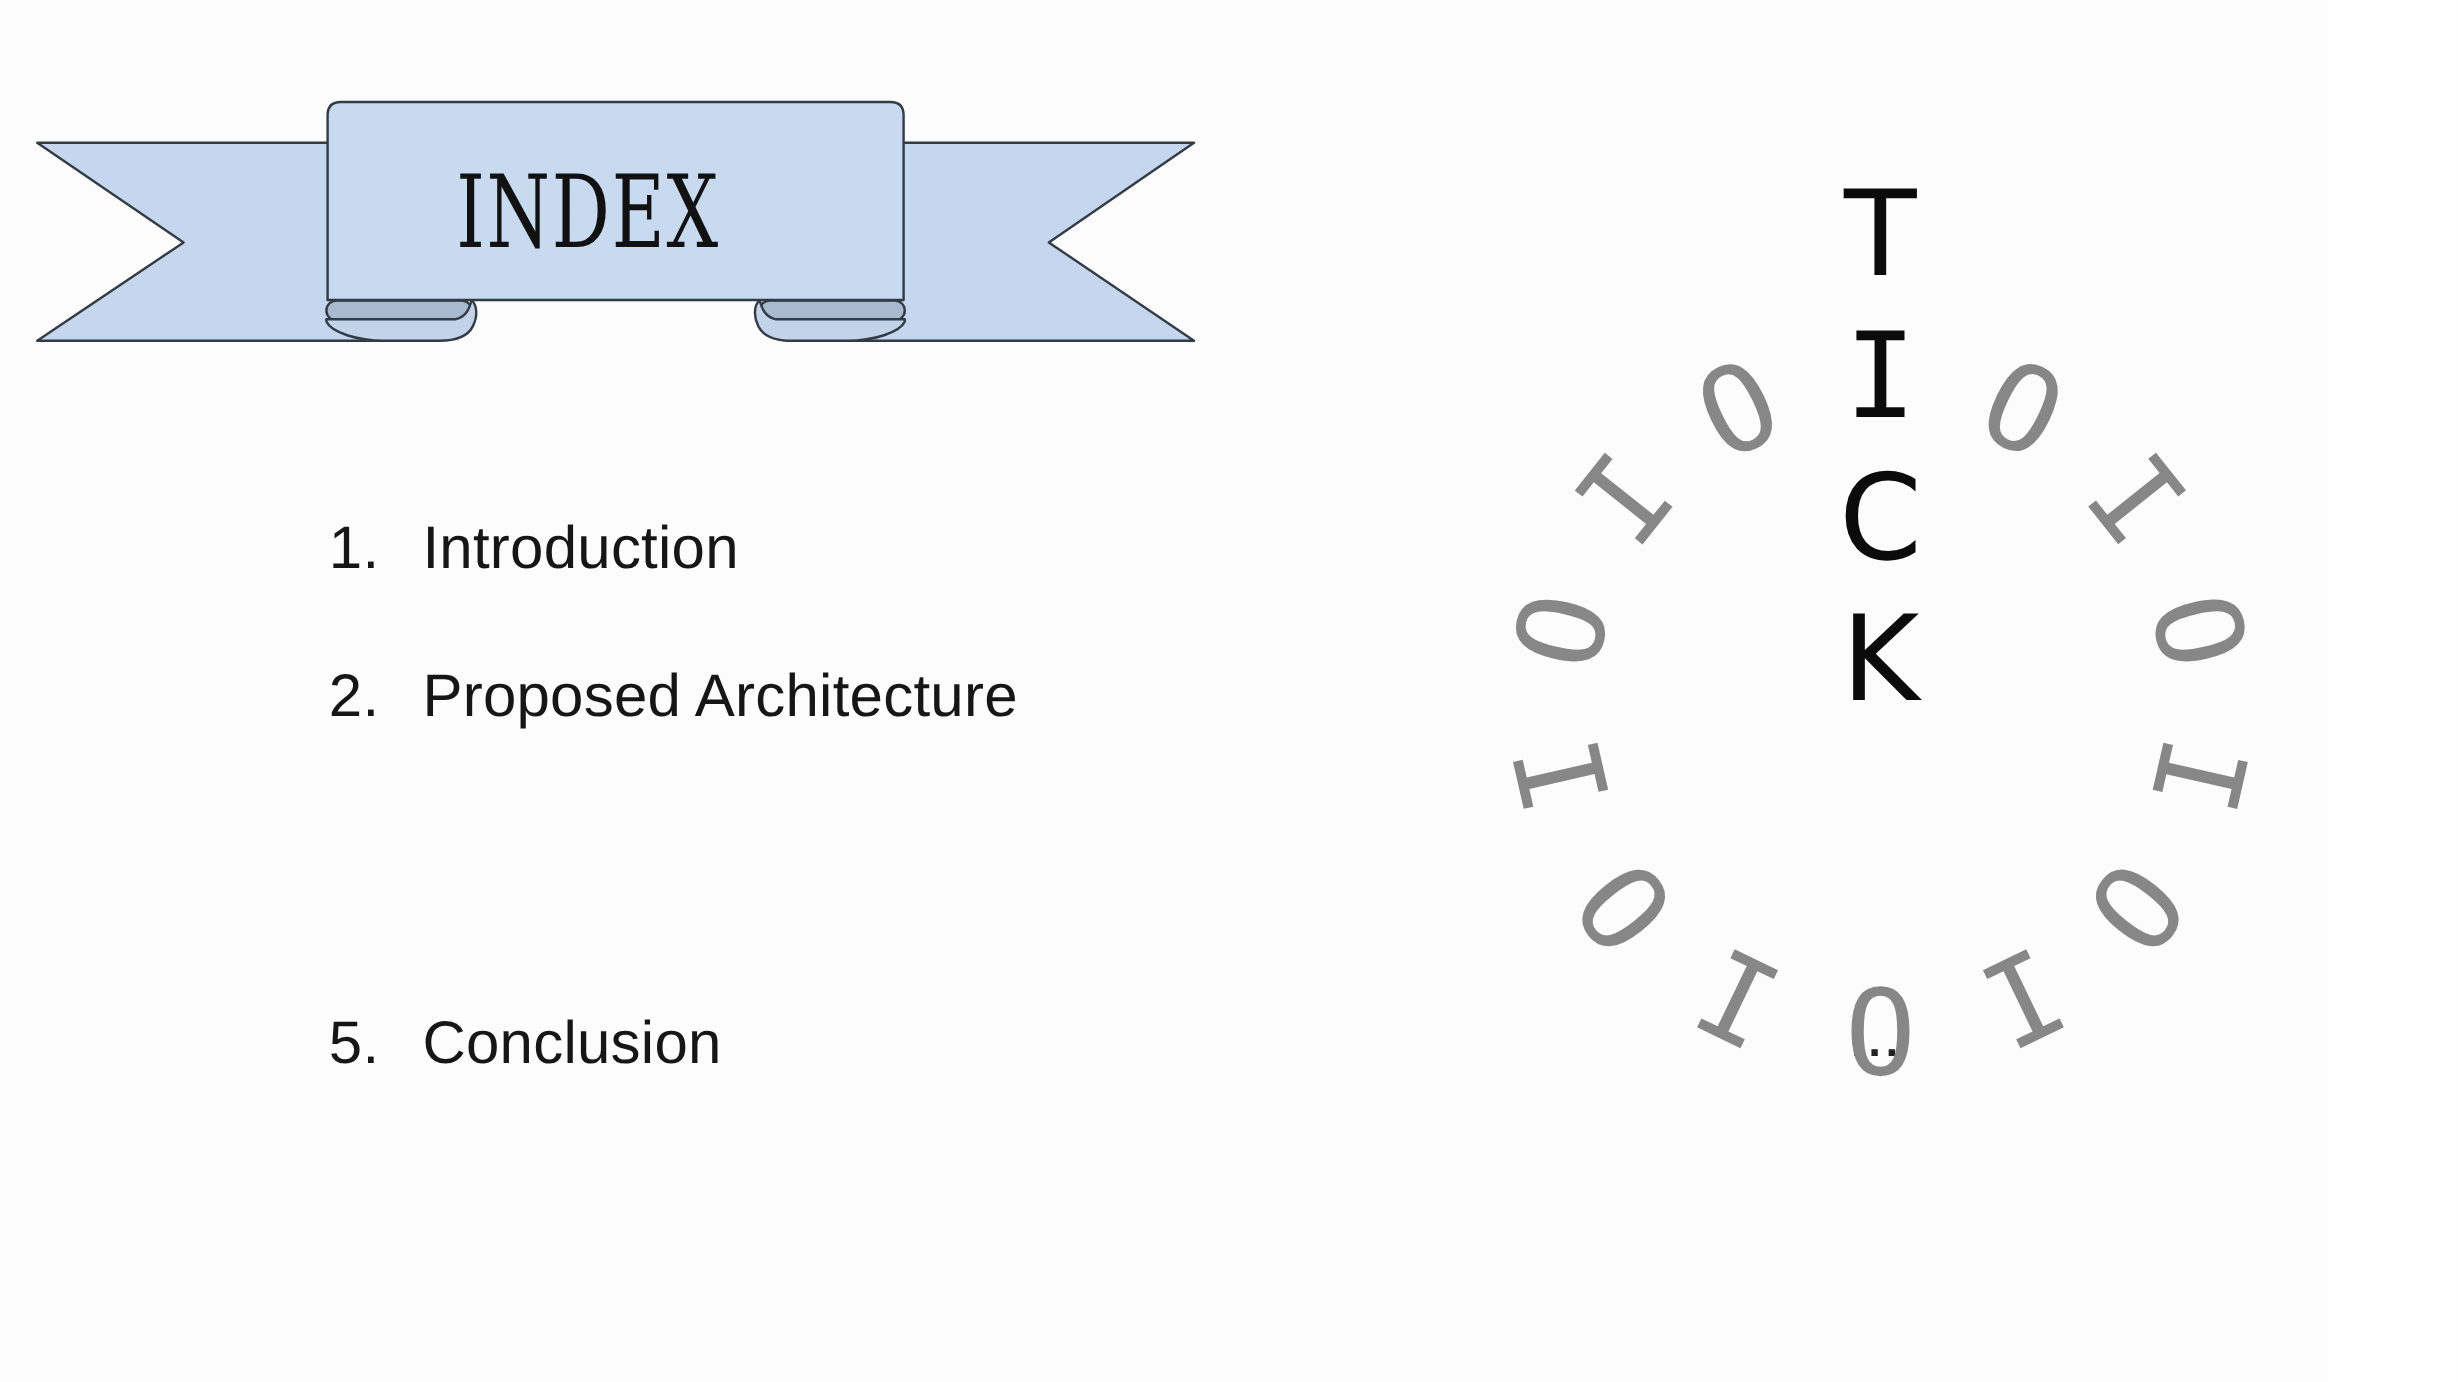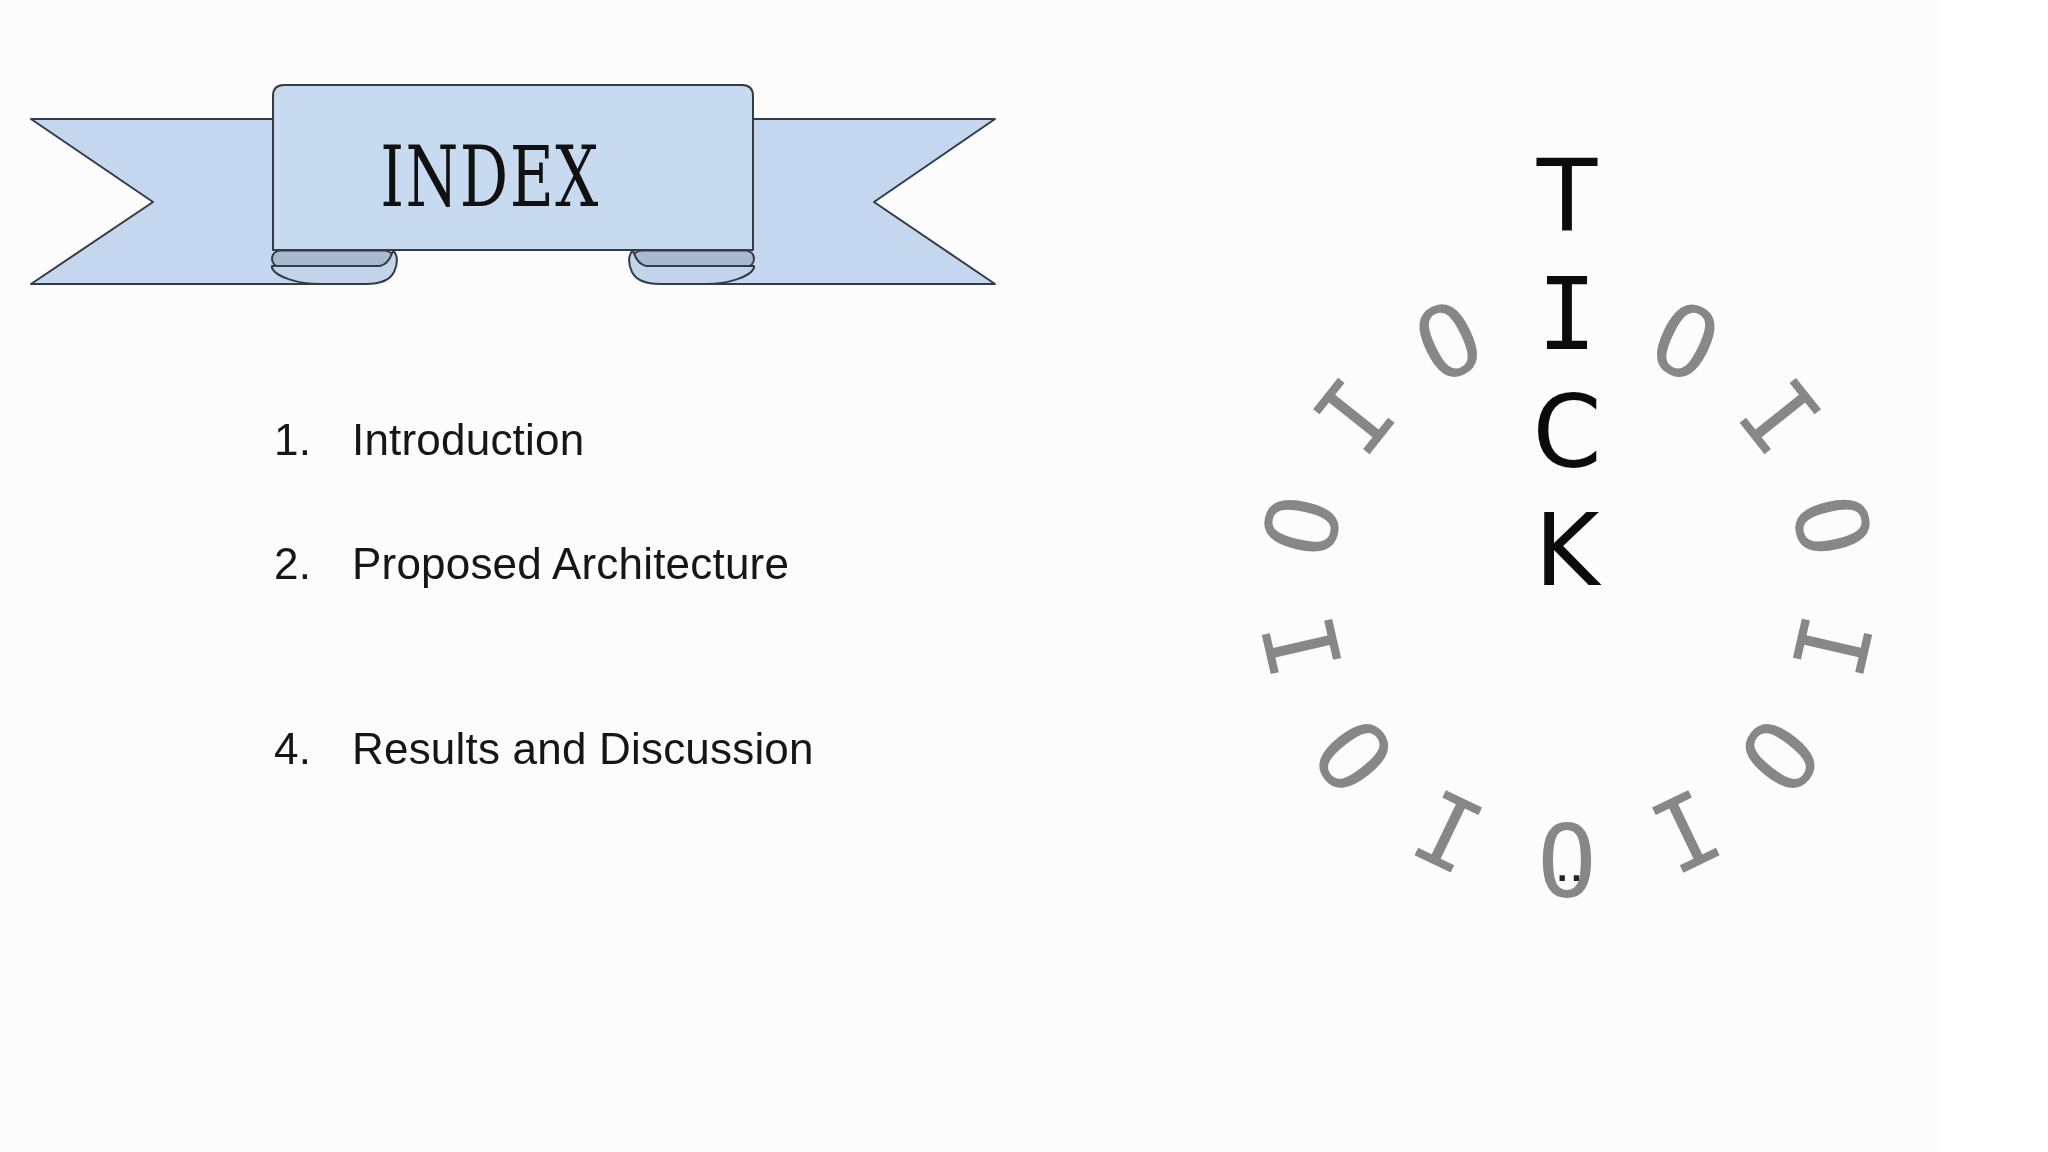--- a/index.html
+++ b/index.html
@@ -25,24 +25,25 @@
     letter-spacing:2px;
     white-space:nowrap;
     line-height:1;
   }
 
   
   .index-list { position:absolute; left:0; top:0; width:100%; height:100%; }
   .list-row {
     position:absolute;
     left:274px;
-    font-size:44px;
+    font-size:50px;
     line-height:56px;
     white-space:nowrap;
     letter-spacing:0.2px;
+    margin-top:16px;
   }
   .list-num { display:inline-block; width:78px; }
 
   
   .tick-logo { position:absolute; left:0; top:0; width:100%; height:100%; }
   .ring-letter {
     position:absolute;
     font-family:"DejaVu Sans Mono", monospace;
     font-size:99px;
     line-height:1;
@@ -90,21 +91,21 @@
 
       <path d="M 284 85 L 742 85 Q 753 85 753 96 L 753 250 L 273 250 L 273 96 Q 273 85 284 85 Z" fill="#c8daf0"></path>
     </g>
   </svg>
 
   <div class="banner-title" style="color: rgb(17, 17, 17);">INDEX</div>
 
   <div class="index-list" style="color: rgb(22, 22, 22);">
       <div class="list-row" style="top: 412px;"><span class="list-num">1.</span><span class="list-label">Introduction</span></div>
       <div class="list-row" style="top: 536px;"><span class="list-num">2.</span><span class="list-label">Proposed Architecture</span></div>
-      <div class="list-row" style="top: 721px;"><span class="list-num">4.</span><span class="list-label">Results and Discussion</span></div>
+      <div class="list-row" style="top: 825px;"><span class="list-num">5.</span><span class="list-label">Conclusion</span></div>
     </div>
 
   <div class="tick-logo">
     <span class="logo-dots" style="color: rgb(34, 34, 34);">...</span>
   <span class="ring-letter" style="left: 1684.58px; top: 341.837px; color: rgb(135, 135, 135); transform: translate(-50%, -50%) rotate(25.7143deg);">O</span>
       <span class="ring-letter" style="left: 1778.88px; top: 417.034px; color: rgb(135, 135, 135); transform: translate(-50%, -50%) rotate(51.4286deg);">I</span>
       <span class="ring-letter" style="left: 1831.21px; top: 525.697px; color: rgb(135, 135, 135); transform: translate(-50%, -50%) rotate(77.1429deg);">O</span>
       <span class="ring-letter" style="left: 1831.21px; top: 646.303px; color: rgb(135, 135, 135); transform: translate(-50%, -50%) rotate(102.857deg);">I</span>
       <span class="ring-letter" style="left: 1778.88px; top: 754.966px; color: rgb(135, 135, 135); transform: translate(-50%, -50%) rotate(128.571deg);">O</span>
       <span class="ring-letter" style="left: 1684.58px; top: 830.163px; color: rgb(135, 135, 135); transform: translate(-50%, -50%) rotate(154.286deg);">I</span>

